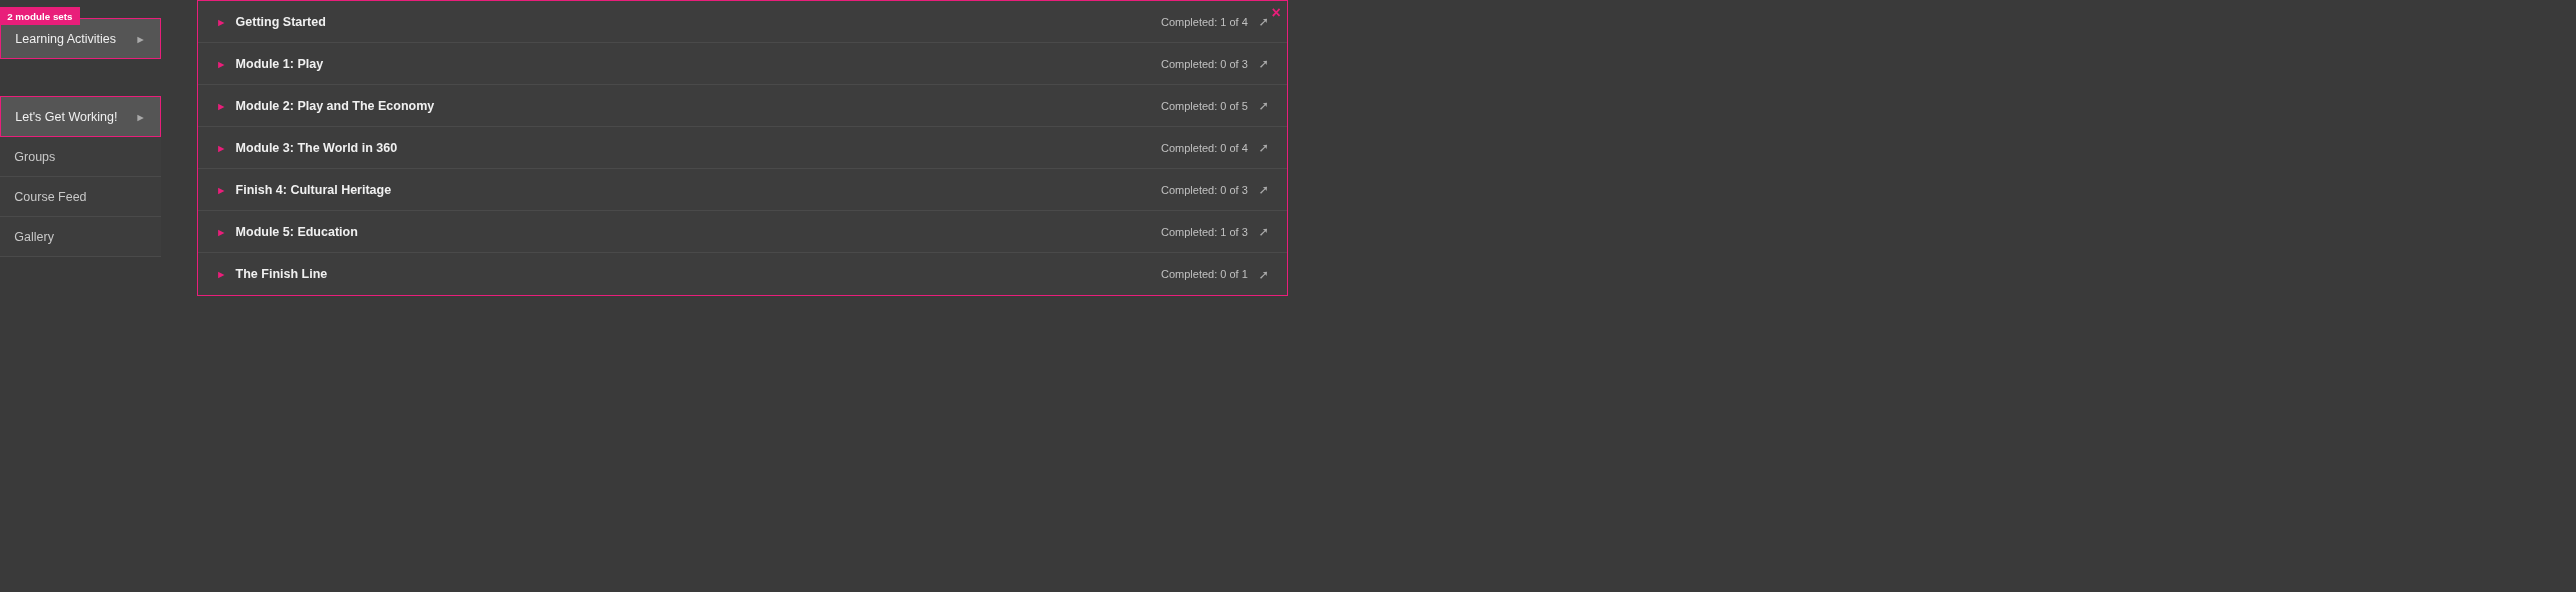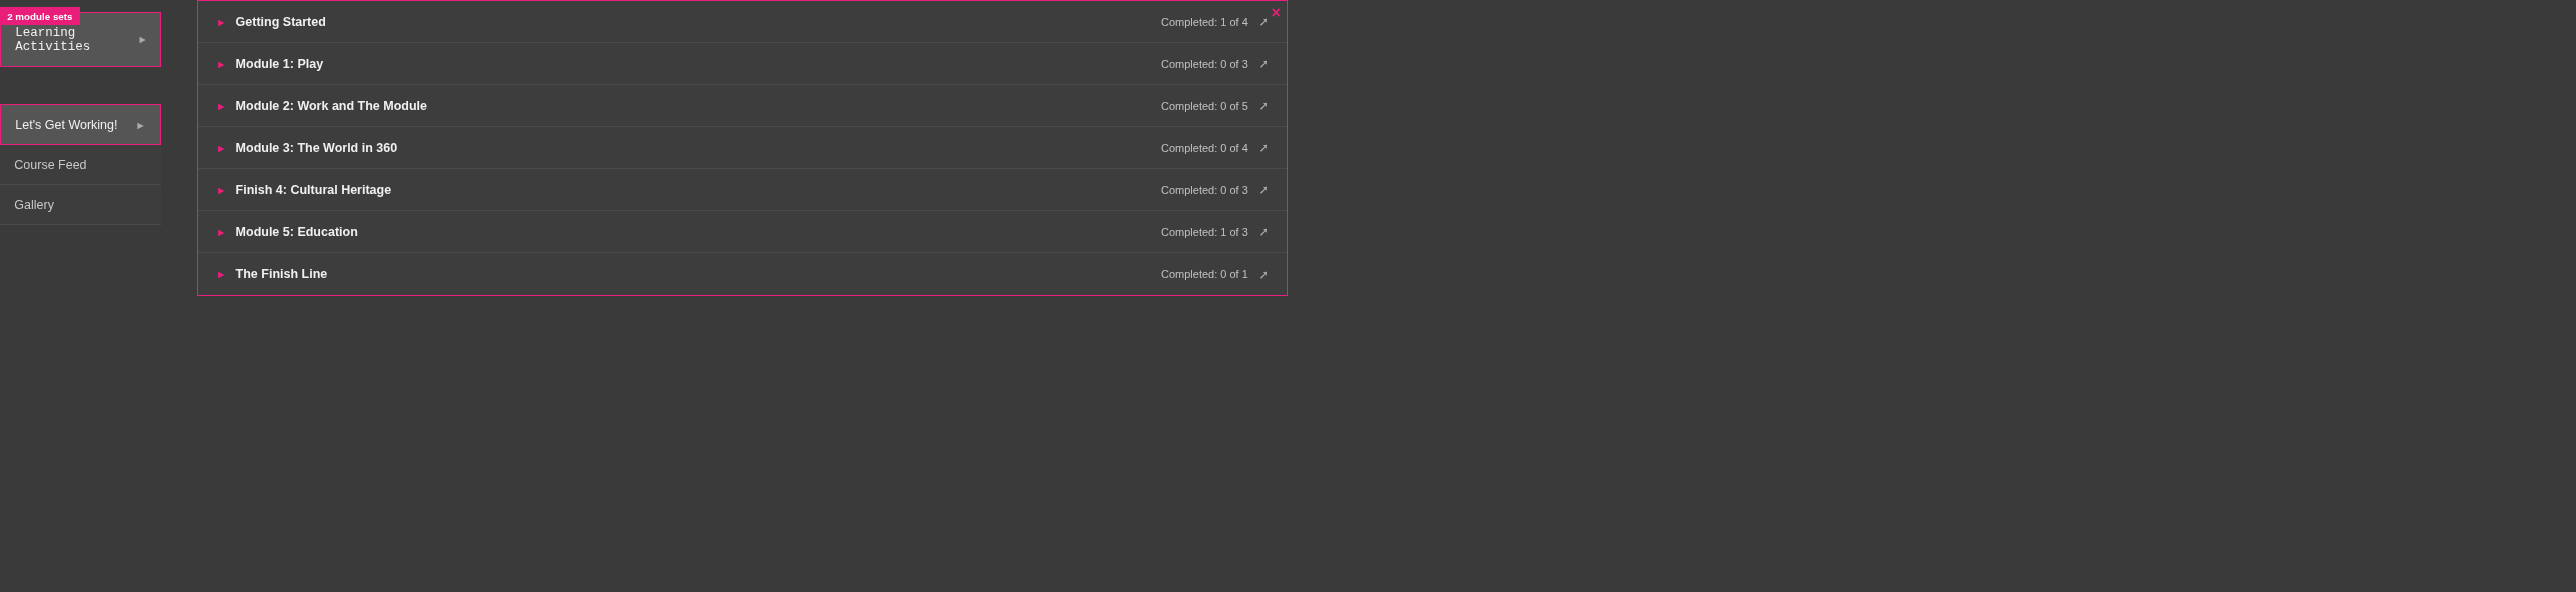--- a/index.html
+++ b/index.html
@@ -183,30 +183,33 @@
 <body>
 
 <div class="outer-wrapper">
 
   <div class="sidebar">
 
     <div class="module-sets-badge">2 module sets</div>
 
     <div class="sidebar-nav">
 
-      <div class="sidebar-item active" style="margin-top:12px;font-family:Liberation Mono, monospace;">
+      <div class="sidebar-item active" style="margin-top:18px;">
         <span>Learning Activities</span>
         <span class="chevron">►</span>
       </div>
       <div class="sidebar-item active">
         <span>Let's Get Working!</span>
         <span class="chevron">►</span>
       </div>
 
       <div class="sidebar-item-plain">
+        <span>Groups</span>
+      </div>
+      <div class="sidebar-item-plain">
         <span>Course Feed</span>
       </div>
       <div class="sidebar-item-plain">
         <span>Gallery</span>
       </div>
     </div>
   </div>
 
   <div class="main-content">
     <div class="modules-panel">
@@ -231,21 +234,21 @@
         </div>
         <div class="module-right">
           <span class="module-status">Completed: 0 of 3</span>
           <span class="module-expand">➚</span>
         </div>
       </div>
 
       <div class="module-row">
         <div class="module-left">
           <span class="module-arrow">►</span>
-          <span class="module-title">Module 2: Work and The Module</span>
+          <span class="module-title">Module 2: Play and The Economy</span>
         </div>
         <div class="module-right">
           <span class="module-status">Completed: 0 of 5</span>
           <span class="module-expand">➚</span>
         </div>
       </div>
 
       <div class="module-row">
         <div class="module-left">
           <span class="module-arrow">►</span>

